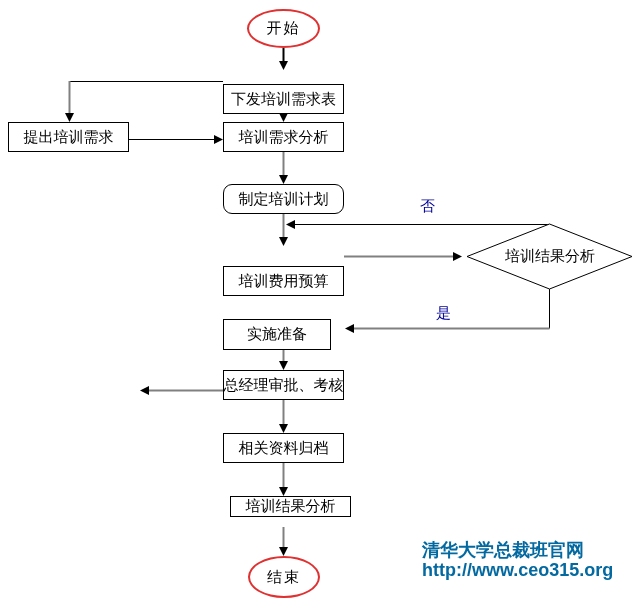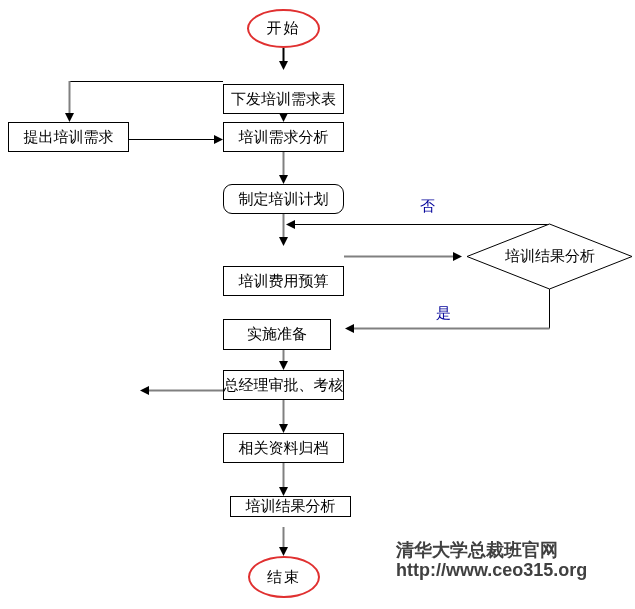--- a/index.html
+++ b/index.html
@@ -33,21 +33,21 @@
     font-size:15px;color:#000;letter-spacing:2px;
   }
   .diamond-label{
     position:absolute;display:flex;align-items:center;justify-content:center;
     font-size:15px;color:#000;white-space:nowrap;
   }
   .edge-label{
     position:absolute;color:var(--edge-label);font-size:15px;font-weight:normal;
   }
   .footer{
-    position:absolute;left:396px;top:540px;color:#404040;font-weight:bold;
+    position:absolute;left:422px;top:540px;color:#0369a1;font-weight:bold;
     font-size:18px;line-height:20px;white-space:nowrap;
   }
 </style>
 </head>
 <body>
 
 <div class="canvas">
 
   <svg class="wires" viewBox="0 0 635 609" xmlns="http://www.w3.org/2000/svg">
 

